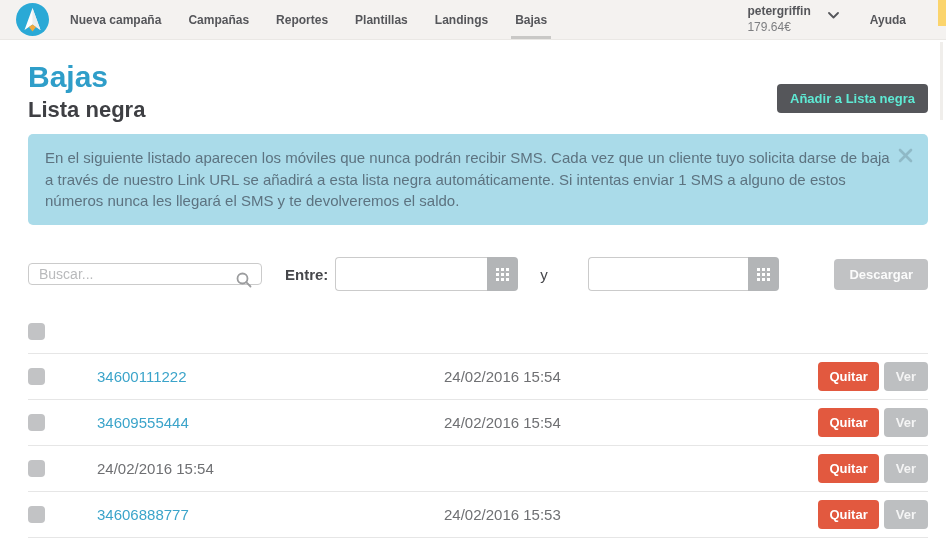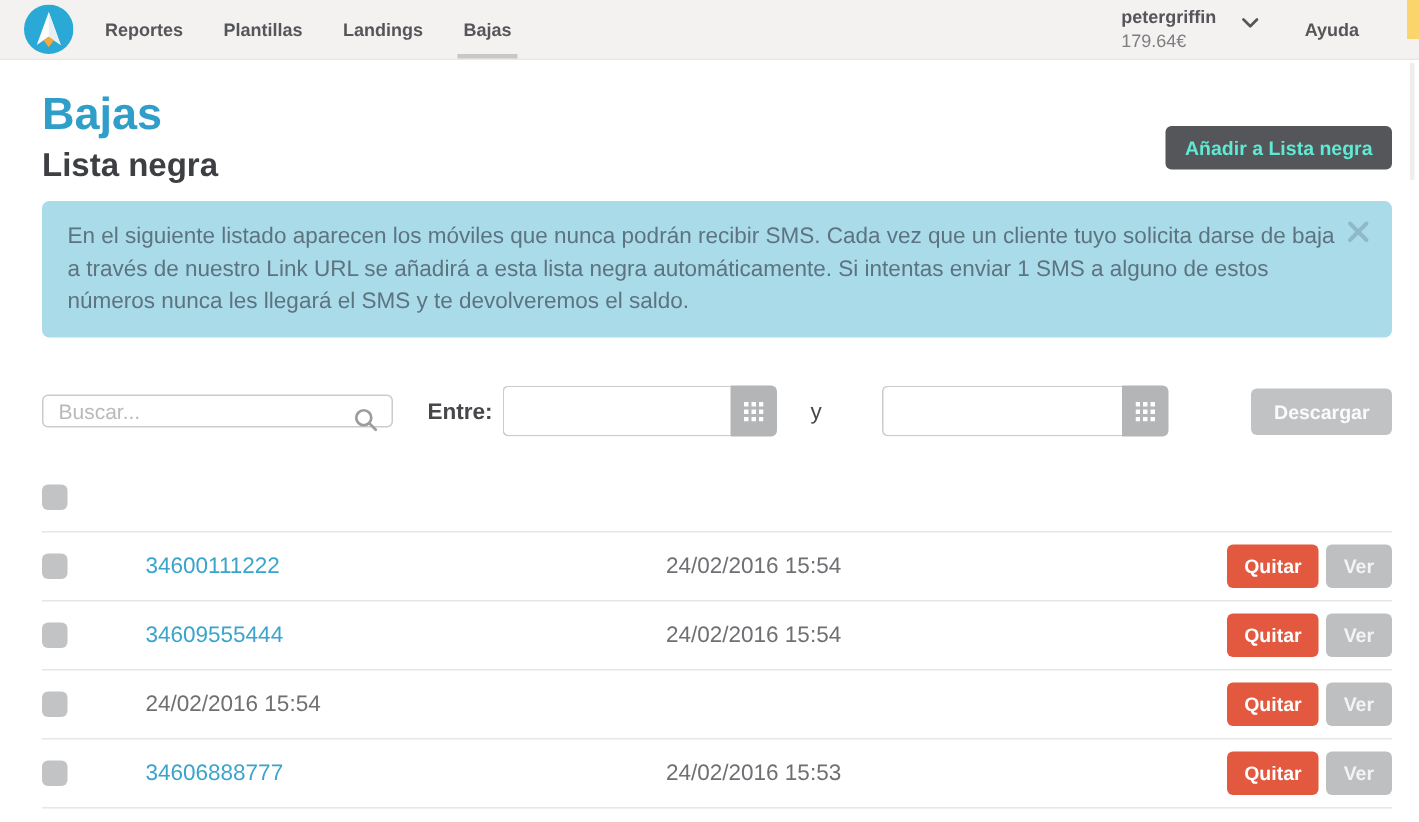--- a/index.html
+++ b/index.html
@@ -87,20 +87,22 @@
 <div class="navbar">
   <span class="logo">
     <svg viewBox="0 0 33 33" width="33" height="33">
       <circle cx="16.5" cy="16.5" r="16.5" fill="#2aa9d6"></circle>
       <polygon points="16.5,5 8.5,27 16.5,21.5 24.5,27" fill="#fdfdfd"></polygon>
       <polygon points="16.5,5 16.5,21.5 24.5,27" fill="#e9eef0"></polygon>
       <polygon points="13,23.9 16.5,28.5 20,23.9 16.5,21.5" fill="#f2a93e"></polygon>
     </svg>
   </span>
   <div class="nav-items">
+    <span class="nav-item">Nueva campaña</span>
+    <span class="nav-item">Campañas</span>
     <span class="nav-item">Reportes</span>
     <span class="nav-item">Plantillas</span>
     <span class="nav-item">Landings</span>
     <span class="nav-item active">Bajas</span>
   </div>
   <div class="nav-right">
     <div class="user-block">
       <div class="user-name">petergriffin</div>
       <div class="user-balance">179.64€</div>
     </div>

